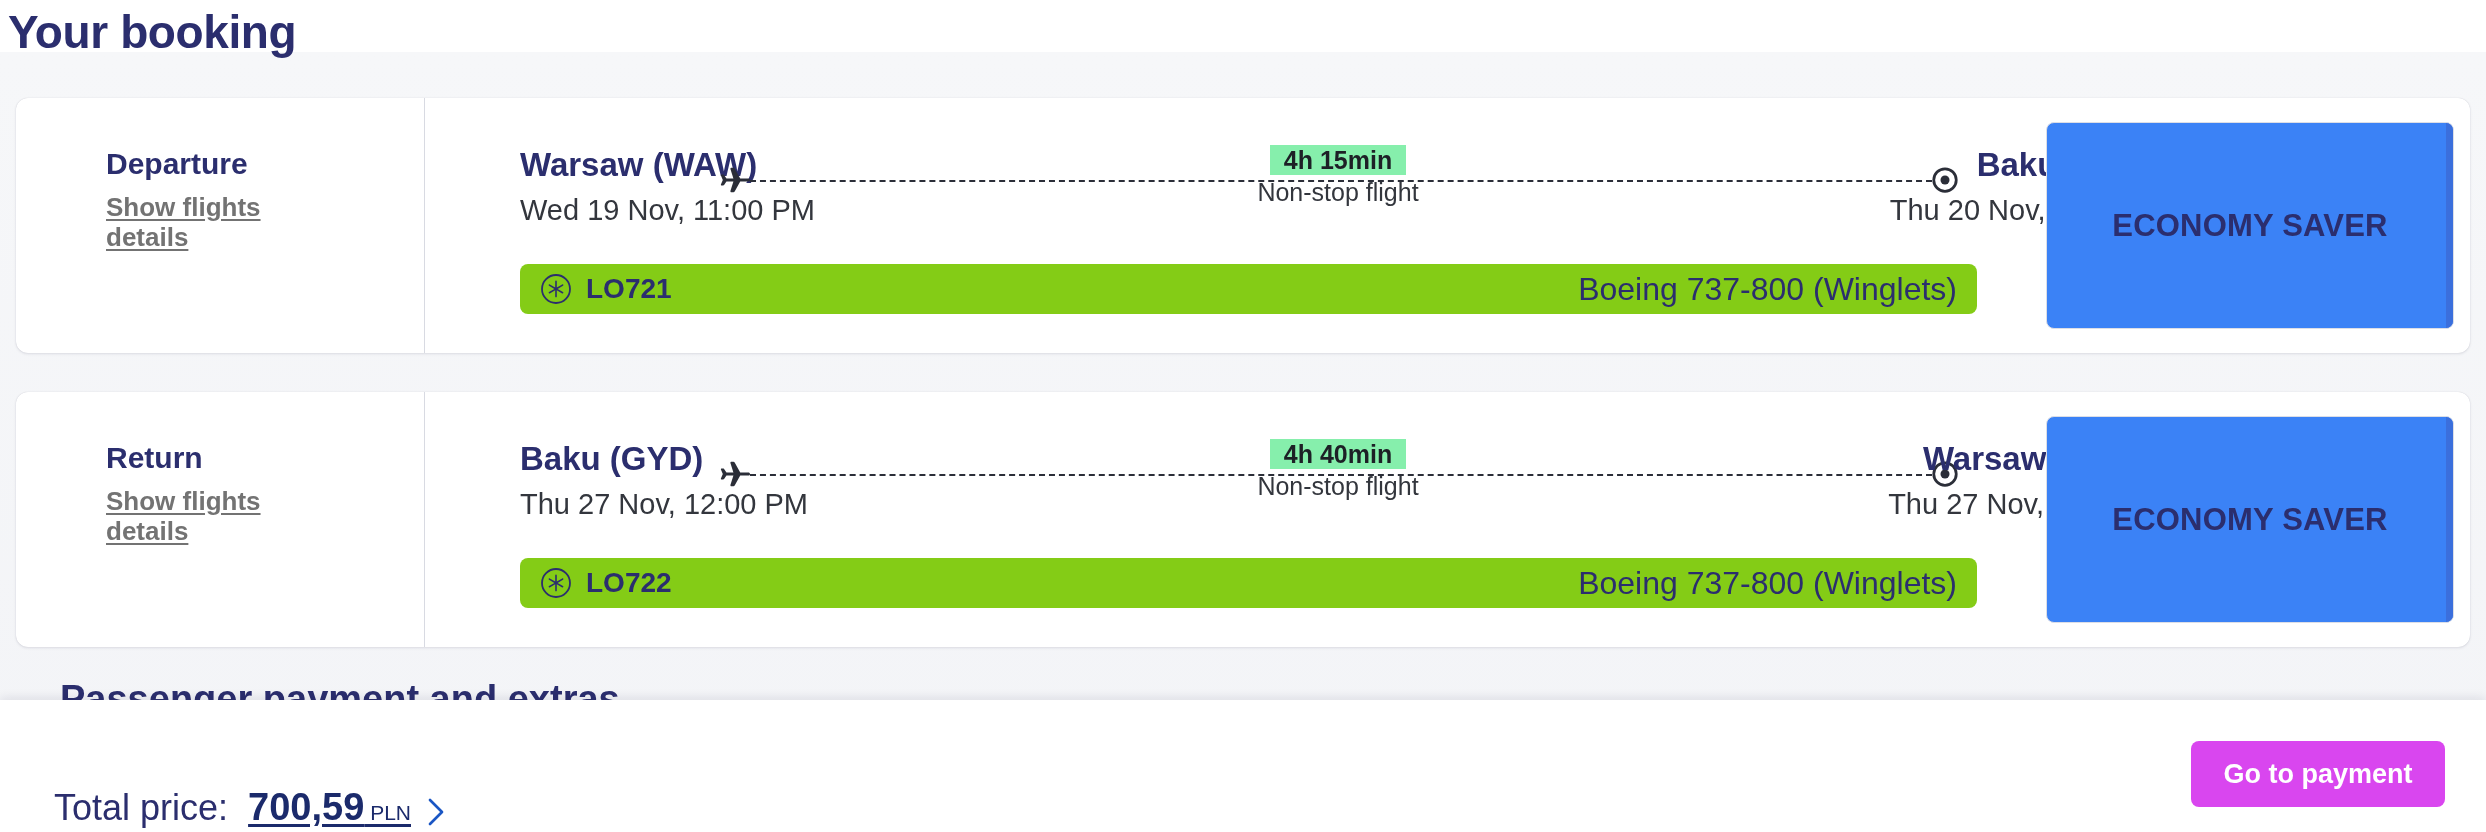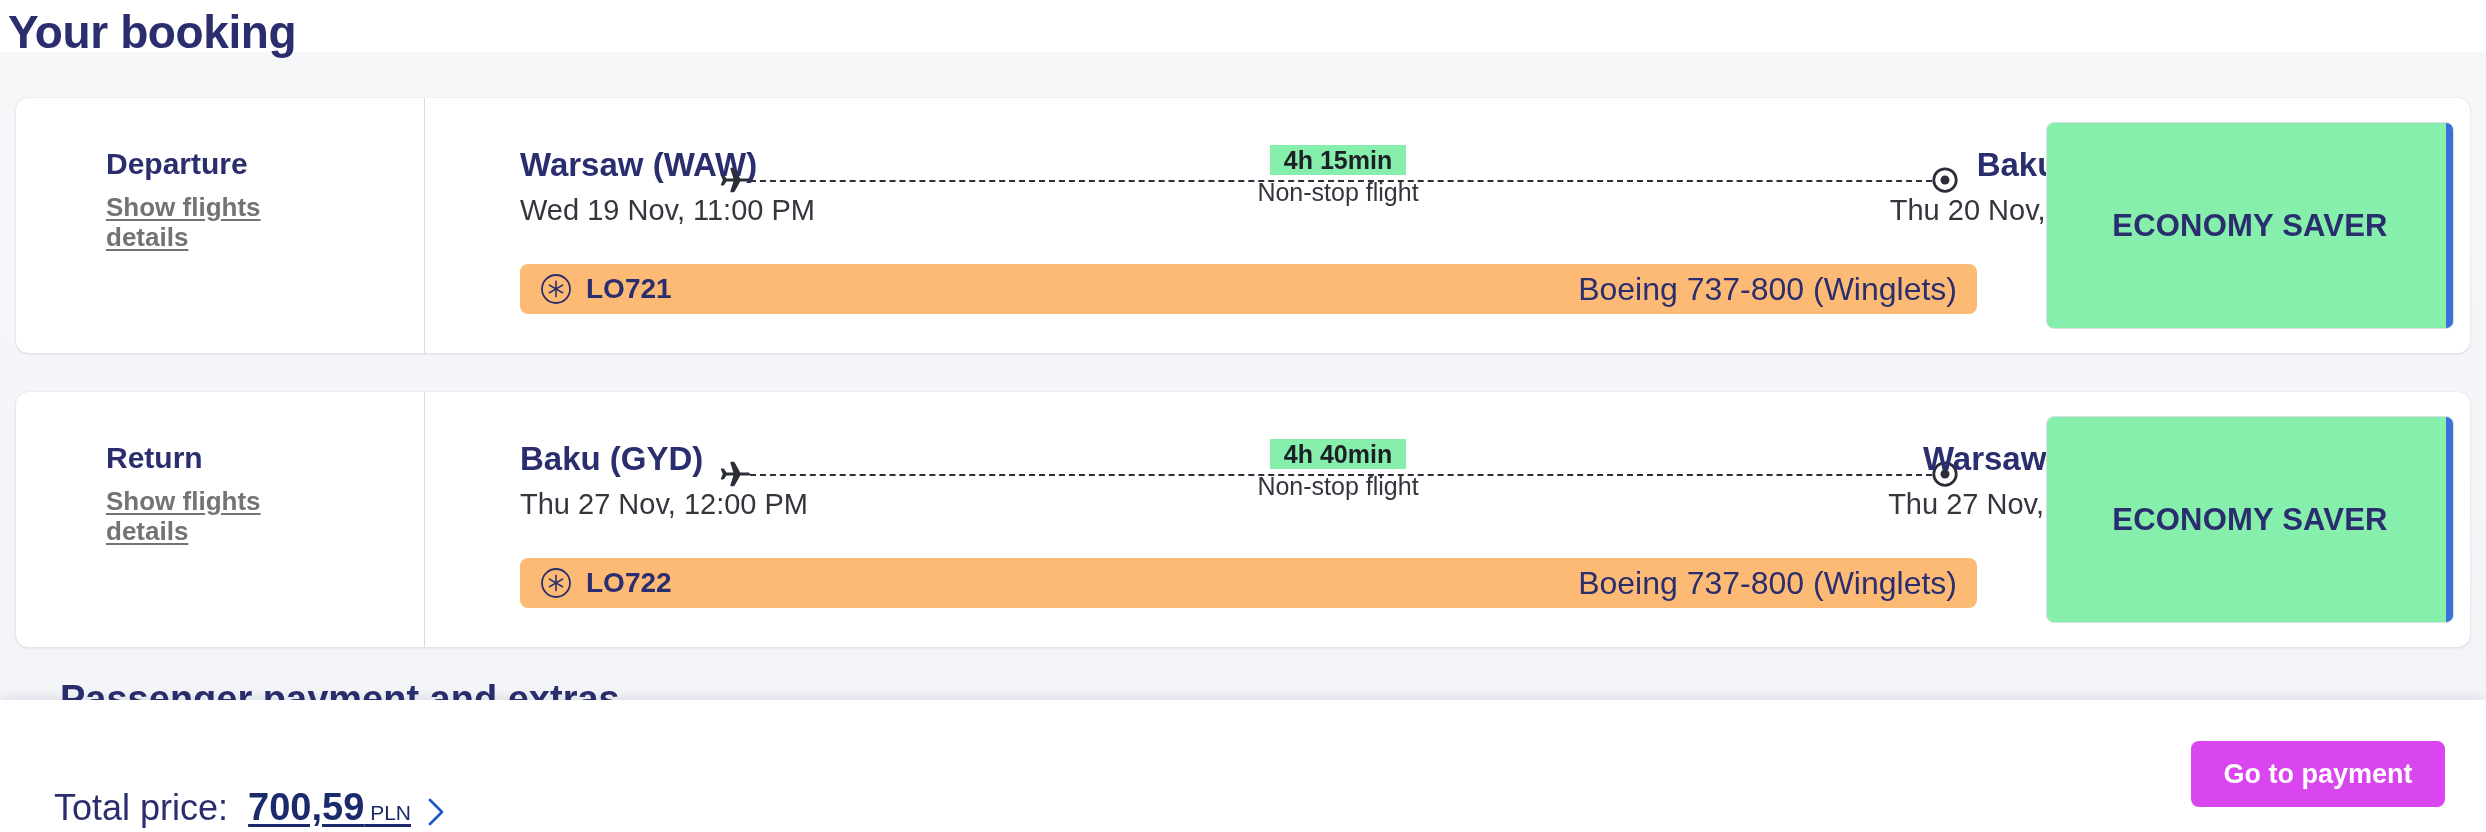--- a/index.html
+++ b/index.html
@@ -187,21 +187,21 @@
     margin-top: 2px;
   }
 
   
   .flight-bar {
     position: absolute;
     left: 96px;
     top: 166px;
     width: 1457px;
     height: 50px;
-    background: #fdba74;
+    background: #84cc16;
     border-radius: 8px;
     display: flex;
     align-items: center;
     padding: 0 20px;
   }
   .airline-logo {
     width: 32px;
     height: 32px;
     flex: 0 0 32px;
     color: #2b2e6e;
@@ -223,21 +223,21 @@
     white-space: nowrap;
   }
 
   
   .fare-card {
     position: absolute;
     right: 16px;
     top: 24px;
     width: 408px;
     height: 207px;
-    background: #86efac;
+    background: #3b82f6;
     border: 1px solid #dcdee6;
     border-radius: 8px;
     overflow: hidden;
     display: flex;
     align-items: center;
     justify-content: center;
     cursor: pointer;
   }
   .fare-accent {
     position: absolute;

